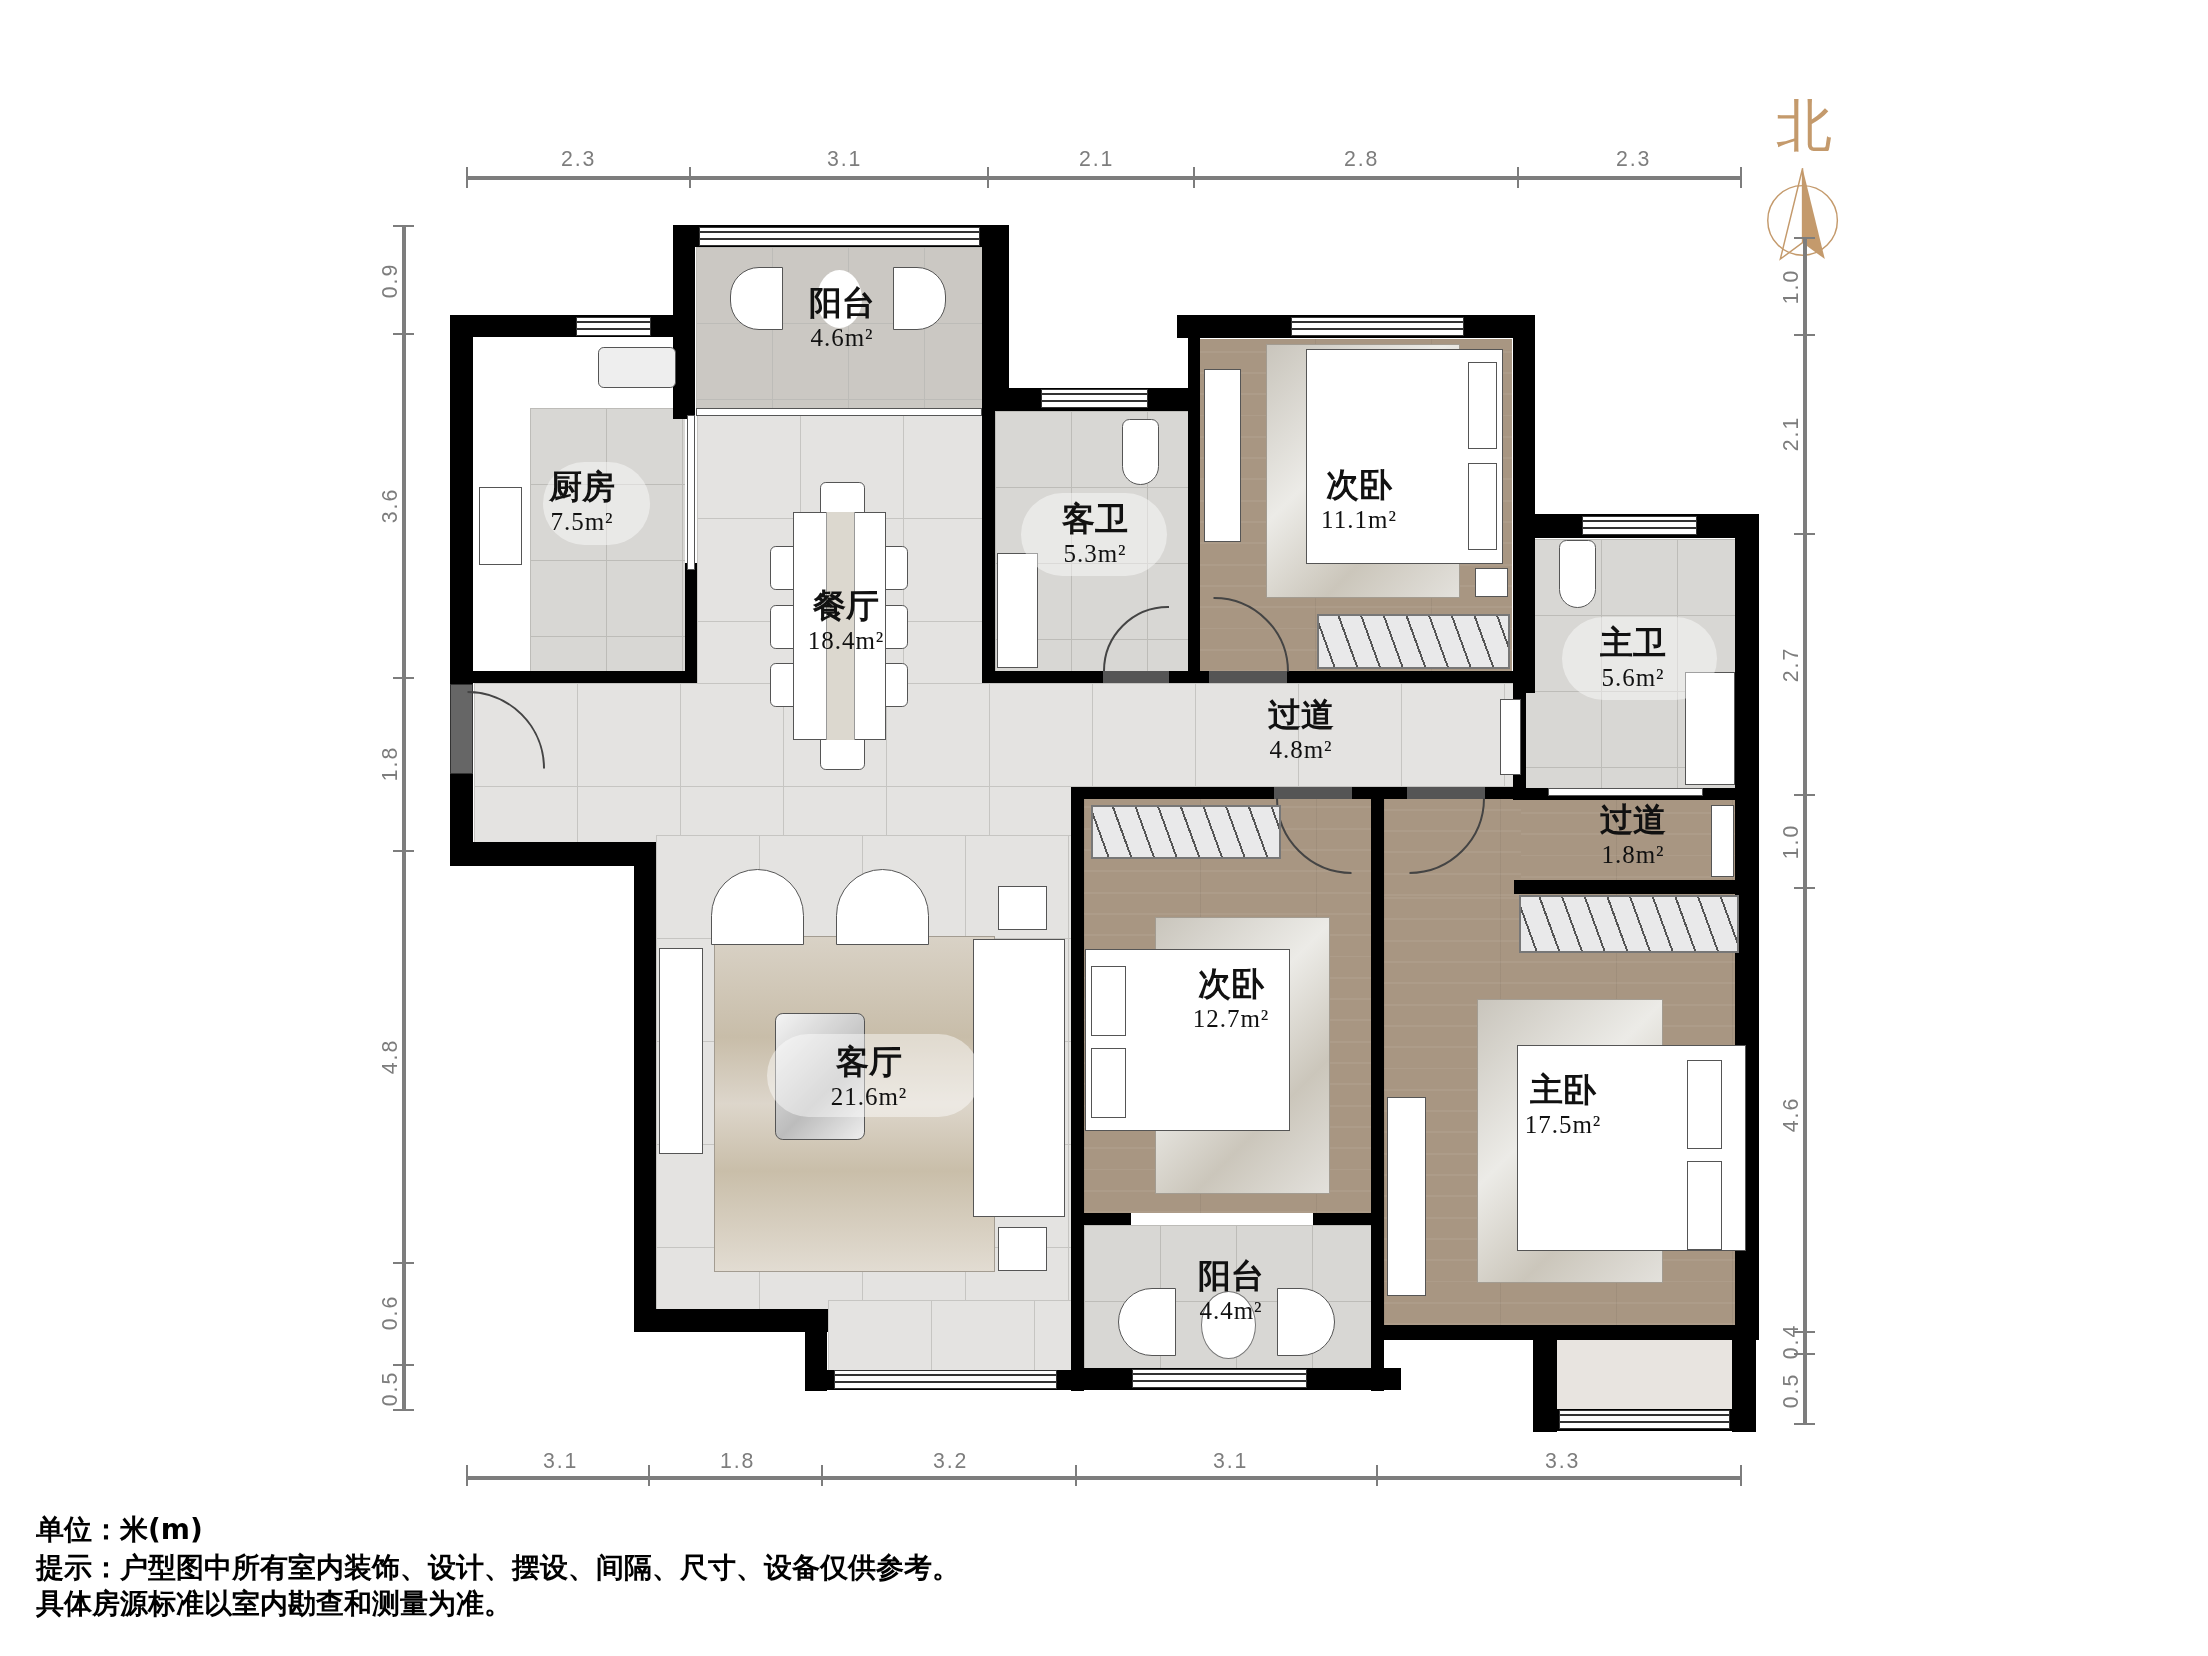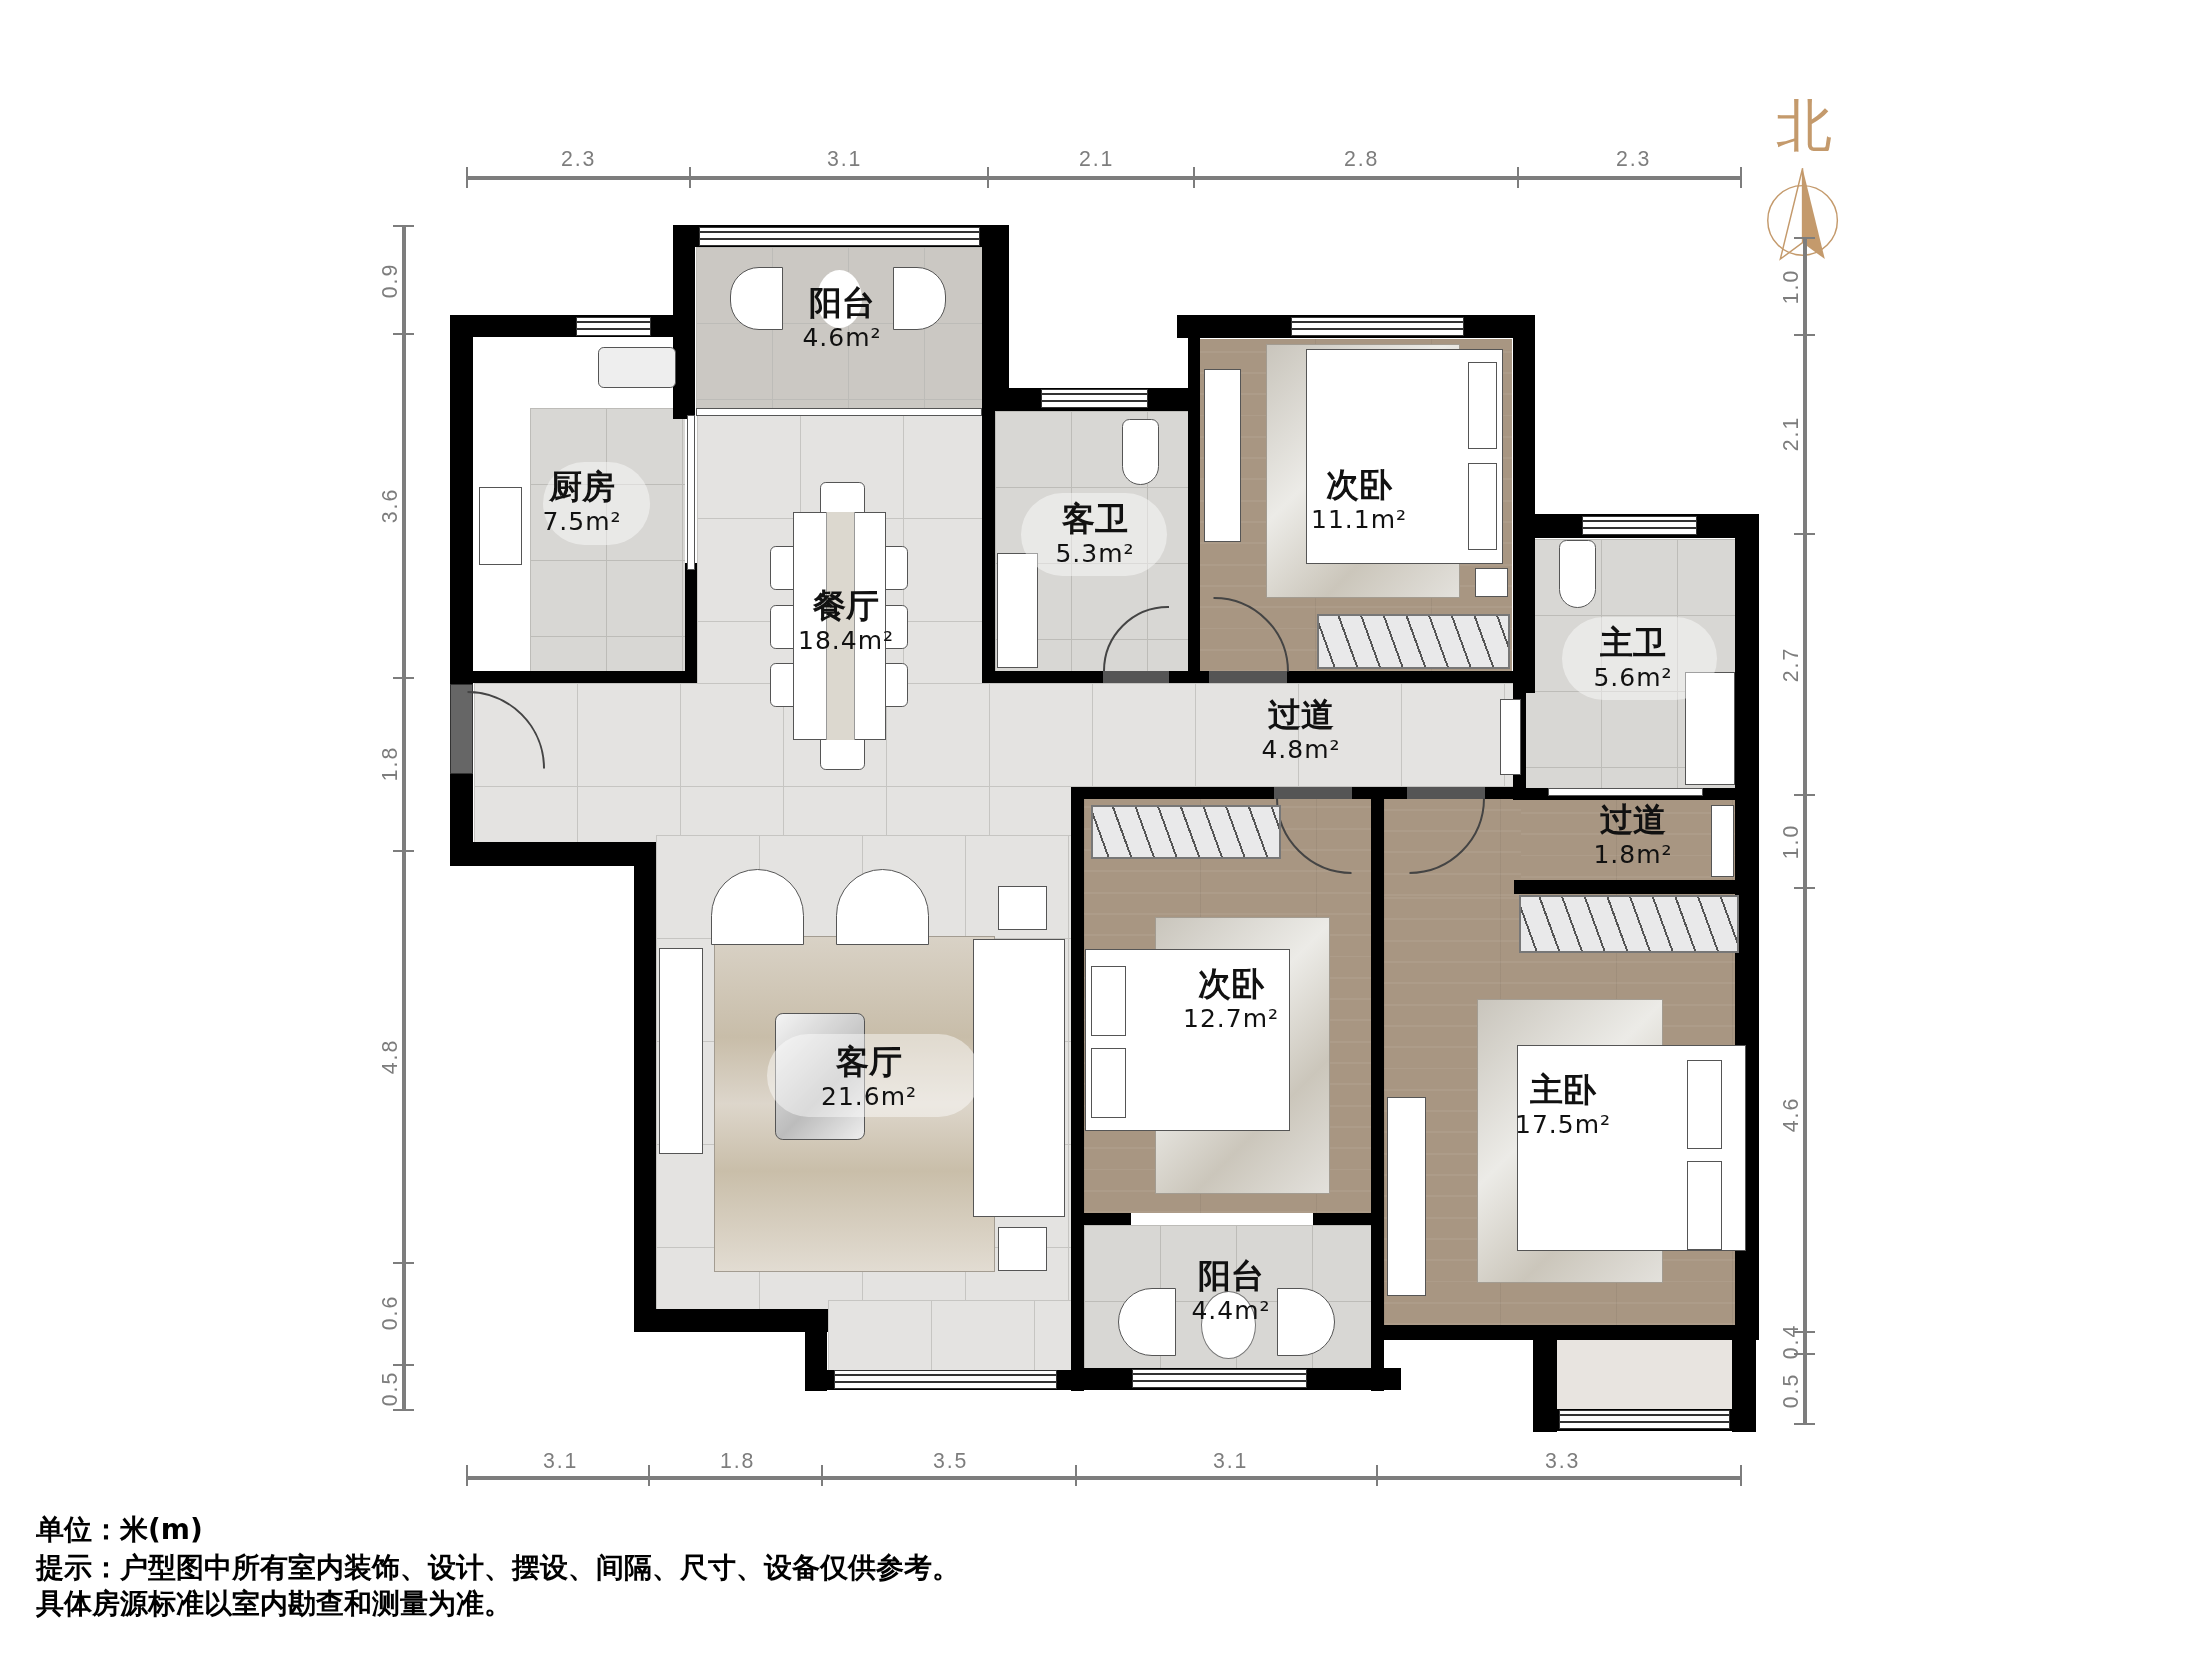--- a/index.html
+++ b/index.html
@@ -21,21 +21,21 @@
           background-image:
             repeating-linear-gradient(0deg, rgba(255,255,255,0.06) 0 1.9px, transparent 1.9px 21.3px),
             repeating-linear-gradient(90deg, rgba(0,0,0,0.05) 0 1px, transparent 1px 116px); }
   .white-fl { position: absolute; background: #ffffff; }
   .window { position: absolute; background: #fff;
             background-image: repeating-linear-gradient(0deg, #fff 0 4.9px, #333 4.9px 6.8px);
             border: 1.9px solid #333; box-sizing: border-box; }
   .label { position: absolute; transform: translate(-50%, -50%); text-align: center;
            color: #111; white-space: nowrap; }
   .label .name { display: block; font-size: 33px; font-weight: bold; line-height: 39px; }
-  .label .area { display: block; font-size: 25px; line-height: 31px; letter-spacing: 1px; }
+  .label .area { display: block; font-size: 25px; line-height: 31px; letter-spacing: 1px; font-family: Liberation Serif, serif; }
   .glow { position: absolute; background: rgba(255,255,255,0.45); border-radius: 58px; }
   .dimline { position: absolute; background: #7d7d7d; }
   .tick { position: absolute; background: #7d7d7d; }
   .dimtext { position: absolute; color: #7d7d7d; font-size: 21.3px; letter-spacing: 1.9px;
              font-family: "Liberation Sans", sans-serif; }
   .dimtext.v { transform: rotate(-90deg); transform-origin: center; }
   .furn { position: absolute; background: #fff; border: 1.9px solid #555; box-sizing: border-box; }
   .rug { position: absolute; background: linear-gradient(180deg,#d9d2c6,#c8bda9 30%,#ddd6cb 50%,#c9bea9 70%,#e2dcd2);
          border: 1.9px solid #a39c91; box-sizing: border-box; }
   .rug.grey { background: linear-gradient(135deg,#c9c5bc,#ecebe7 40%,#cbc6bb 70%,#e3e1dc); }
@@ -72,21 +72,21 @@
 
 <div class="dimline" style="left:467px; top:1476px; width:1274px; height:3.9px;"></div>
 <div class="tick" style="left:466px; top:1465px; width:1.9px; height:21.3px;"></div>
 <div class="tick" style="left:648px; top:1465px; width:1.9px; height:21.3px;"></div>
 <div class="tick" style="left:821px; top:1465px; width:1.9px; height:21.3px;"></div>
 <div class="tick" style="left:1075px; top:1465px; width:1.9px; height:21.3px;"></div>
 <div class="tick" style="left:1376px; top:1465px; width:1.9px; height:21.3px;"></div>
 <div class="tick" style="left:1740px; top:1465px; width:1.9px; height:21.3px;"></div>
 <div class="dimtext" style="left:543px; top:1449px;">3.1</div>
 <div class="dimtext" style="left:720px; top:1449px;">1.8</div>
-<div class="dimtext" style="left:933px; top:1449px;">3.5</div>
+<div class="dimtext" style="left:933px; top:1449px;">3.2</div>
 <div class="dimtext" style="left:1213px; top:1449px;">3.1</div>
 <div class="dimtext" style="left:1545px; top:1449px;">3.3</div>
 
 <div class="dimline" style="left:402px; top:225px; width:3.9px; height:1184px;"></div>
 <div class="tick" style="left:393px; top:225px; width:21.3px; height:1.9px;"></div>
 <div class="tick" style="left:393px; top:333px; width:21.3px; height:1.9px;"></div>
 <div class="tick" style="left:393px; top:677px; width:21.3px; height:1.9px;"></div>
 <div class="tick" style="left:393px; top:850px; width:21.3px; height:1.9px;"></div>
 <div class="tick" style="left:393px; top:1262px; width:21.3px; height:1.9px;"></div>
 <div class="tick" style="left:393px; top:1364px; width:21.3px; height:1.9px;"></div>

